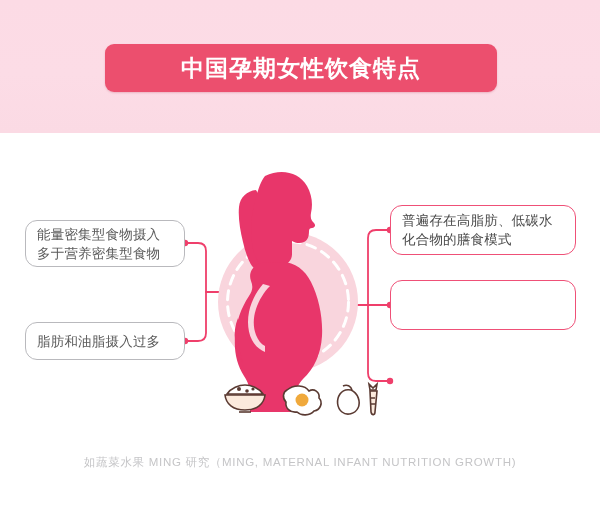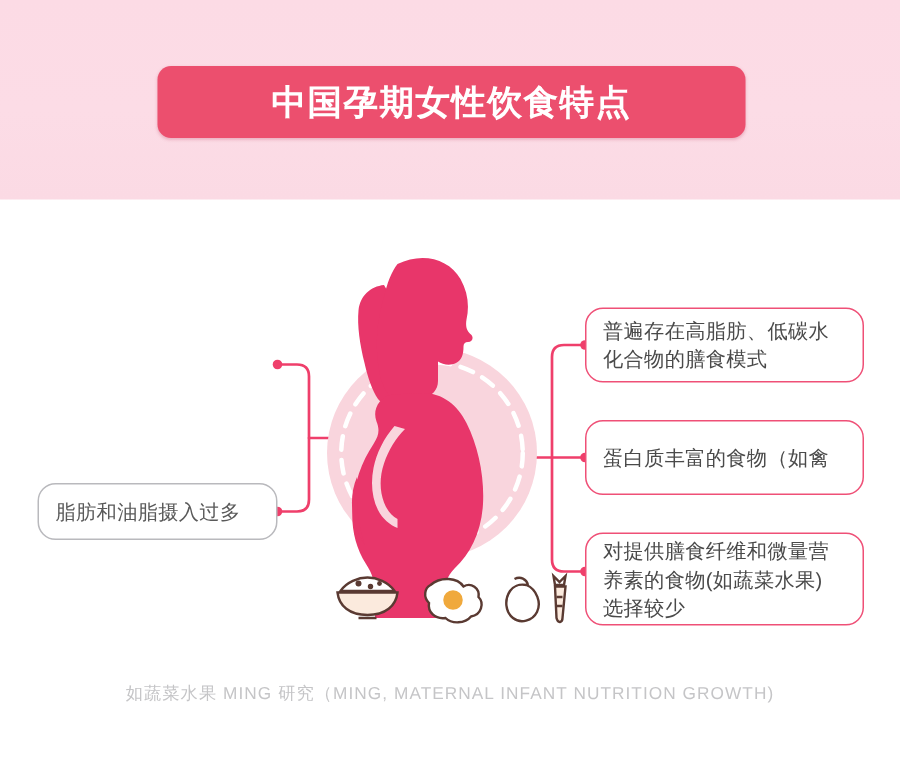--- a/index.html
+++ b/index.html
@@ -246,43 +246,42 @@
           <path d="M156 240 C163 243 166 252 163 258 C160 264 152 266 147 262
                    C142 258 141 250 145 244 C147 241 151 239 156 240 Z" fill="#ffffff"></path>
           <path d="M174 234 L178 238 L182 234 L181 240 L175 240 Z" fill="#ffffff"></path>
           <path d="M175 241 L182 241 L180 262 C180 265 177 266 176 262 Z" fill="#fbeadd"></path>
           <path d="M176 248 L180 248 M176 254 L180 254"></path>
         </g>
       </g>
     </svg>
   </div>
 
+  <div id="box-left-1" class="box box-left">
+    <p>
+      <span>能量密集型食物摄入</span><br>
+      <span>多于营养密集型食物</span>
+    </p>
+  </div>
 
   <div id="box-left-2" class="box box-left">
     <p>
       <span>脂肪和油脂摄入过多</span>
     </p>
   </div>
 
   <div id="box-right-1" class="box box-right">
     <p>
       <span>普遍存在高脂肪、低碳水</span><br>
       <span>化合物的膳食模式</span>
     </p>
   </div>
 
   <div id="box-right-2" class="box box-right">
     <p>
-      <span>蛋白质丰富的食物（如禽</span><br>
-    </p>
-  </div>
-
-  <div id="box-right-3" class="box box-right">
-    <p>
-      <span>对提供膳食纤维和微量营</span><br>
-      <span>养素的食物(如蔬菜水果)</span><br>
-      <span>选择较少</span>
-    </p>
-  </div>
+      <br>
+    </p>
+  </div>
+
 
   <div class="footer">如蔬菜水果 MING 研究（MING, MATERNAL INFANT NUTRITION GROWTH)</div>
 
 </div>
 
 </body></html>

